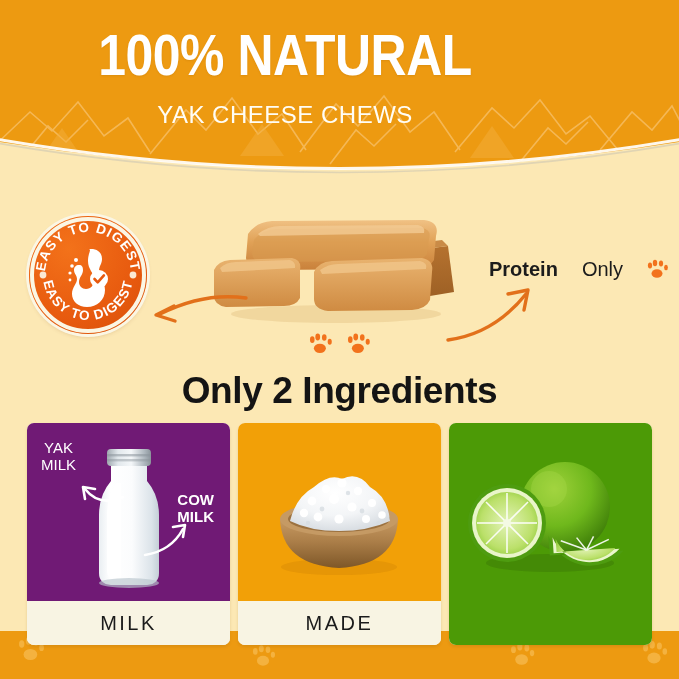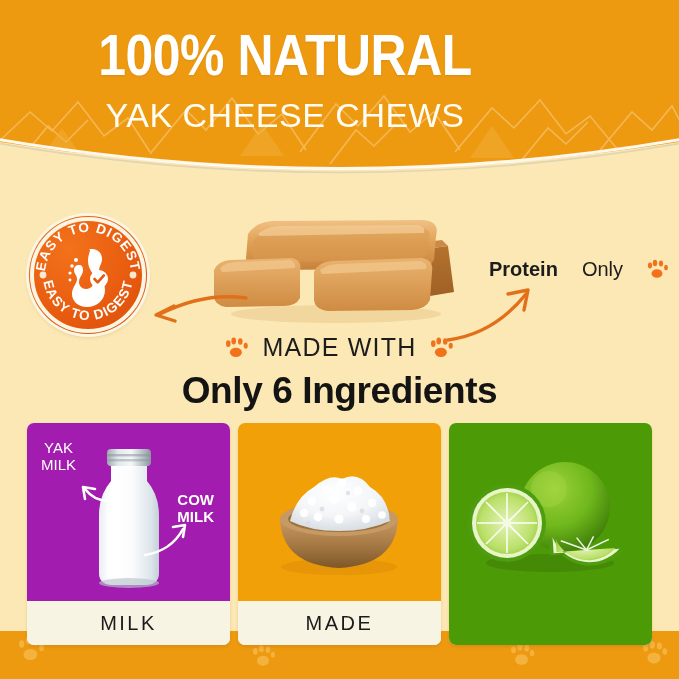--- a/index.html
+++ b/index.html
@@ -47,21 +47,21 @@
     font-weight: bold;
     font-size: 58px;
     line-height: 58px;
     letter-spacing: -0.5px;
     color: #FFFFFF;
     transform: scaleX(0.86);
     text-shadow: 0 1px 2px rgba(150,90,0,0.18);
   }
   .subtitle {
     margin-top: 14px;
-    font-size: 34px;
+    font-size: 24px;
     line-height: 34px;
     letter-spacing: 0.5px;
     color: #FFFDF5;
     font-weight: normal;
   }
 
   
   .badge {
     position: absolute;
     left: 29px;
@@ -385,38 +385,37 @@
   <div class="made-with">
     <svg width="24" height="22" viewBox="0 0 44 34">
       <g fill="#F2721C">
         <ellipse cx="6" cy="9" rx="4.2" ry="6"></ellipse>
         <ellipse cx="16" cy="4" rx="4.4" ry="6.4"></ellipse>
         <ellipse cx="28" cy="5" rx="4.2" ry="6"></ellipse>
         <ellipse cx="38" cy="13" rx="3.8" ry="5.4"></ellipse>
         <ellipse cx="20" cy="25" rx="11" ry="8.6"></ellipse>
       </g>
     </svg>
-    <span class="made-with-label">MADE WITH</span>
     <svg width="24" height="22" viewBox="0 0 44 34">
       <g fill="#F2721C">
         <ellipse cx="6" cy="9" rx="4.2" ry="6"></ellipse>
         <ellipse cx="16" cy="4" rx="4.4" ry="6.4"></ellipse>
         <ellipse cx="28" cy="5" rx="4.2" ry="6"></ellipse>
         <ellipse cx="38" cy="13" rx="3.8" ry="5.4"></ellipse>
         <ellipse cx="20" cy="25" rx="11" ry="8.6"></ellipse>
       </g>
     </svg>
   </div>
 
-  <div class="ingredients-head">Only 6 Ingredients</div>
+  <div class="ingredients-head">Only 2 Ingredients</div>
 
   <div class="cards">
 
     <div class="card">
-      <div class="card-image" style="background:#a21caf;">
+      <div class="card-image" style="background:#701a75;">
         <svg width="203" height="178" viewBox="0 0 203 178">
           <defs>
             <linearGradient id="glass" x1="0" y1="0" x2="1" y2="0">
               <stop offset="0%" stop-color="#E9EEF2"></stop>
               <stop offset="18%" stop-color="#FFFFFF"></stop>
               <stop offset="55%" stop-color="#FBFCFD"></stop>
               <stop offset="88%" stop-color="#DBE3E9"></stop>
               <stop offset="100%" stop-color="#C4CFD7"></stop>
             </linearGradient>
             <linearGradient id="cap" x1="0" y1="0" x2="1" y2="0">

